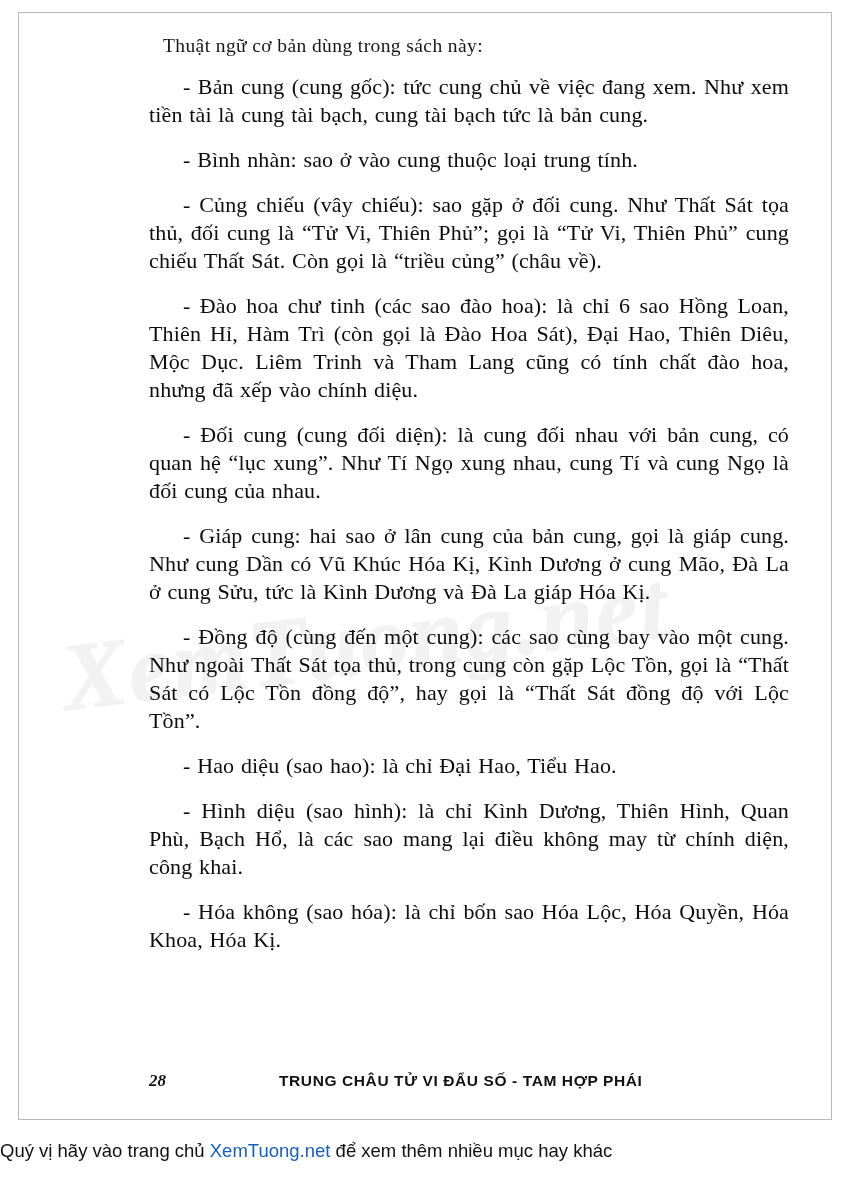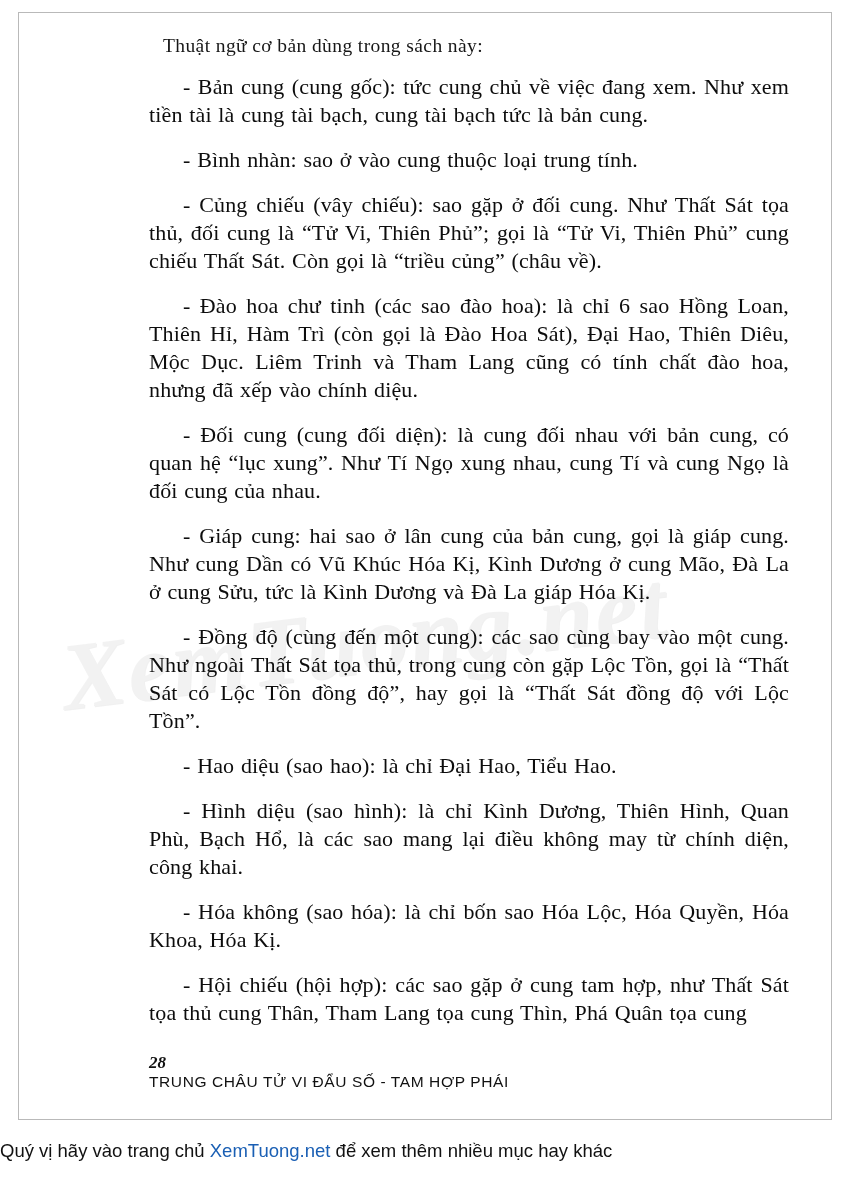--- a/index.html
+++ b/index.html
@@ -61,33 +61,32 @@
   #page-inner { filter: contrast(1.04); }
 
   
   #page-footer {
     position: absolute;
     left: 130px;
     bottom: 28px;
     width: 640px;
     display: flex;
     align-items: baseline;
-    flex-direction: column;
   }
   #folio {
     font-family: "Liberation Serif", serif;
     font-weight: bold;
     font-style: italic;
     font-size: 17px;
     color: #111;
     width: 130px;
   }
   #running-title {
     font-family: "Liberation Sans", sans-serif;
-    font-weight: normal;
+    font-weight: bold;
     font-size: 15.5px;
     letter-spacing: 0.6px;
     color: #111;
     white-space: nowrap;
   }
 
   
   #watermark {
     position: absolute;
     left: 40px;
@@ -135,21 +134,20 @@
     <p class="para">- Bản cung (cung gốc): tức cung chủ về việc đang xem. Như xem tiền tài là cung tài bạch, cung tài bạch tức là bản cung.</p>
     <p class="para">- Bình nhàn: sao ở vào cung thuộc loại trung tính.</p>
     <p class="para">- Củng chiếu (vây chiếu): sao gặp ở đối cung. Như Thất Sát tọa thủ, đối cung là “Tử Vi, Thiên Phủ”; gọi là “Tử Vi, Thiên Phủ” cung chiếu Thất Sát. Còn gọi là “triều củng” (châu về).</p>
     <p class="para">- Đào hoa chư tinh (các sao đào hoa): là chỉ 6 sao Hồng Loan, Thiên Hỉ, Hàm Trì (còn gọi là Đào Hoa Sát), Đại Hao, Thiên Diêu, Mộc Dục. Liêm Trinh và Tham Lang cũng có tính chất đào hoa, nhưng đã xếp vào chính diệu.</p>
     <p class="para">- Đối cung (cung đối diện): là cung đối nhau với bản cung, có quan hệ “lục xung”. Như Tí Ngọ xung nhau, cung Tí và cung Ngọ là đối cung của nhau.</p>
     <p class="para">- Giáp cung: hai sao ở lân cung của bản cung, gọi là giáp cung. Như cung Dần có Vũ Khúc Hóa Kị, Kình Dương ở cung Mão, Đà La ở cung Sửu, tức là Kình Dương và Đà La giáp Hóa Kị.</p>
     <p class="para">- Đồng độ (cùng đến một cung): các sao cùng bay vào một cung. Như ngoài Thất Sát tọa thủ, trong cung còn gặp Lộc Tồn, gọi là “Thất Sát có Lộc Tồn đồng độ”, hay gọi là “Thất Sát đồng độ với Lộc Tồn”.</p>
     <p class="para">- Hao diệu (sao hao): là chỉ Đại Hao, Tiểu Hao.</p>
     <p class="para">- Hình diệu (sao hình): là chỉ Kình Dương, Thiên Hình, Quan Phù, Bạch Hổ, là các sao mang lại điều không may từ chính diện, công khai.</p>
     <p class="para">- Hóa không (sao hóa): là chỉ bốn sao Hóa Lộc, Hóa Quyền, Hóa Khoa, Hóa Kị.</p>
-    <p class="para">- Hội chiếu (hội hợp): các sao gặp ở cung tam hợp, như Thất Sát tọa thủ cung Thân, Tham Lang tọa cung Thìn, Phá Quân tọa cung</p>
   </div>
 
   <div id="page-footer">
     <span id="folio">28</span>
     <span id="running-title">TRUNG CHÂU TỬ VI ĐẨU SỐ - TAM HỢP PHÁI</span>
   </div>
 
 </div>
 
 <div id="bottom-banner">

